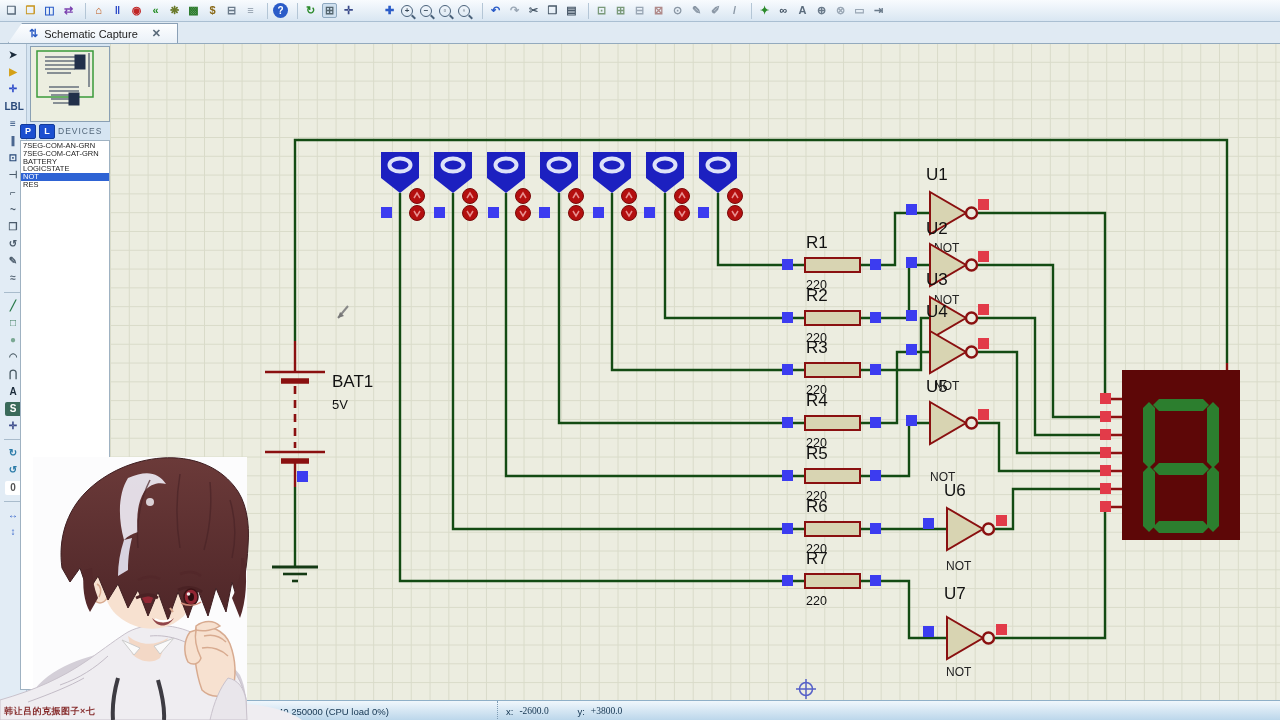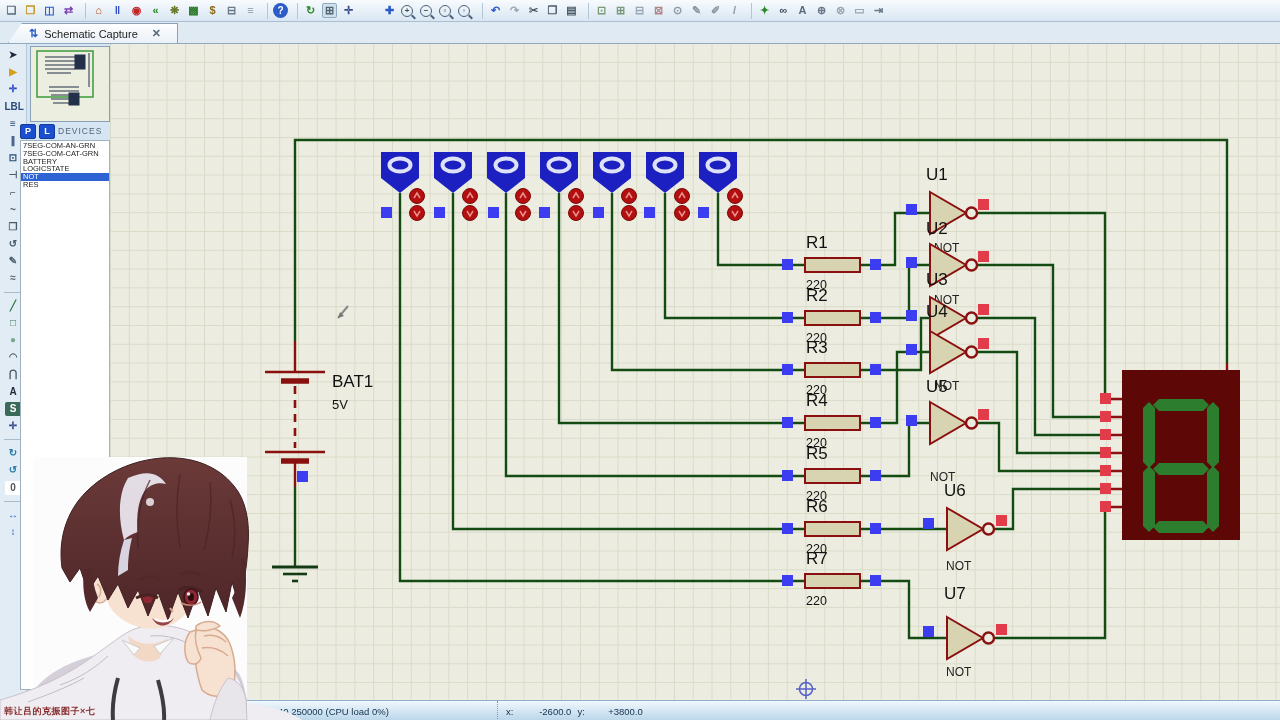--- a/index.html
+++ b/index.html
@@ -60,21 +60,21 @@
                      linear-gradient(90deg,#d9dbc9 1px,transparent 1px);
     background-size:18.8px 18.8px;z-index:1;}
   .canvas svg{position:absolute;left:0;top:0;}
   
   .statusbar{position:absolute;left:0;top:700px;width:1280px;height:20px;
     background:linear-gradient(#f0f7fc,#b9d5ea);border-top:1px solid #8fb0c8;z-index:3;
     font-size:9.5px;color:#12334f;}
   .simmsg{position:absolute;left:232px;top:5px;white-space:nowrap;}
   .coords{position:absolute;left:497px;top:0;height:20px;border-left:1px dotted #7e9cb4;
     display:flex;align-items:center;padding-left:8px;gap:6px;width:220px;}
-  .coords .val{display:inline-block;width:52px;text-align:right;}
+  .coords .val{display:inline-block;width:52px;font-family:Liberation Serif, serif;}
   
   .chara{position:absolute;left:0;top:440px;width:545px;height:280px;z-index:5;}
   .watermark{position:absolute;left:4px;top:705px;z-index:6;font-size:9px;font-weight:bold;
     color:#7a1515;filter:blur(0.6px);letter-spacing:0.5px;opacity:.9;}
   text{font-family:"Liberation Sans",sans-serif;}
 </style>
 </head>
 <body>
 
 <div class="toolbar">

